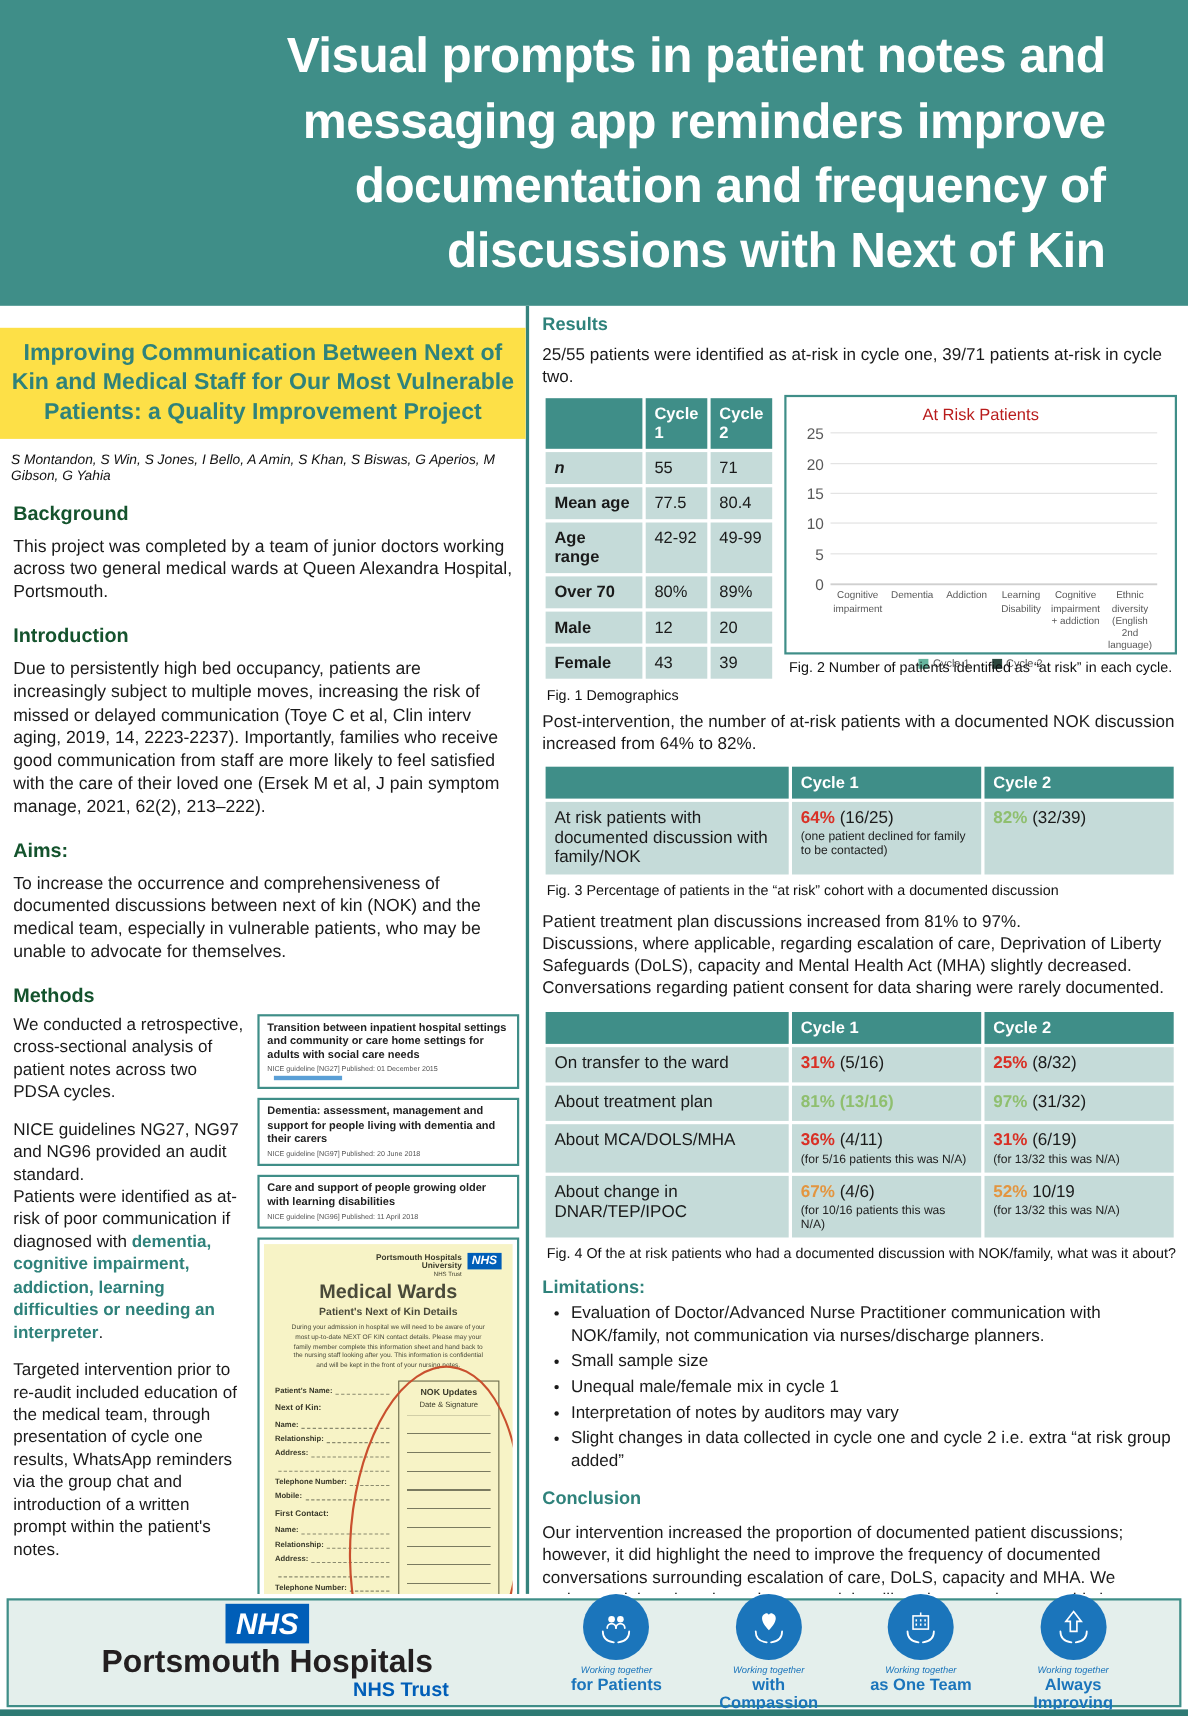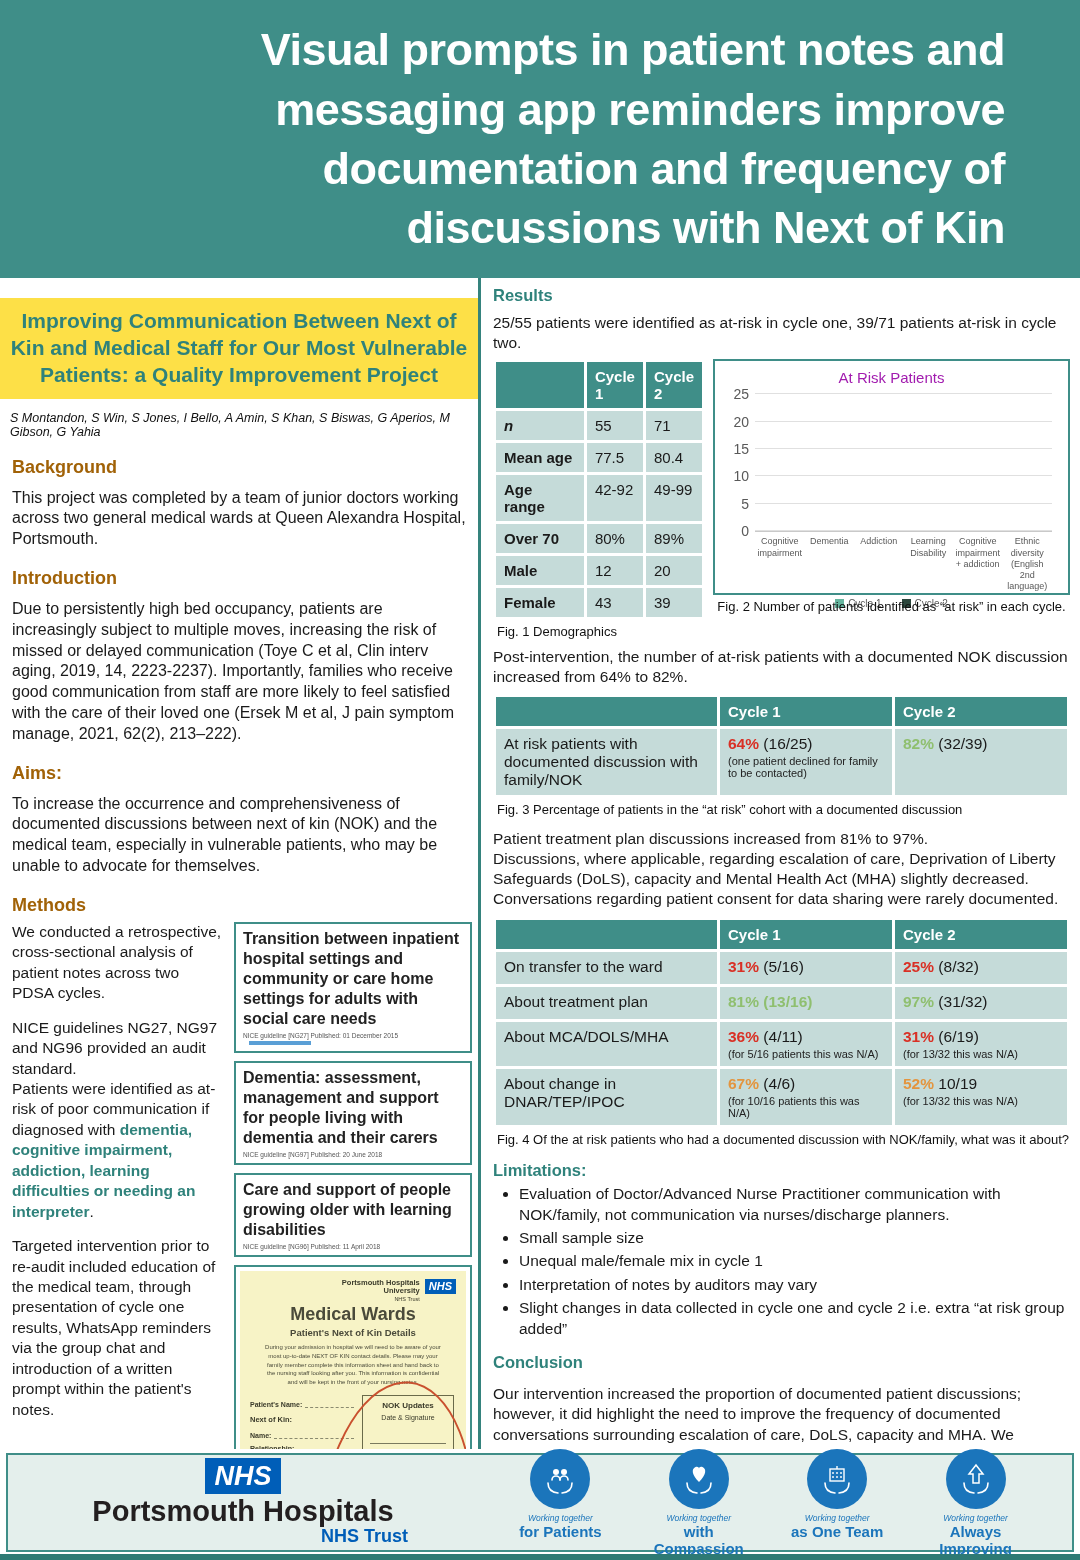--- a/index.html
+++ b/index.html
@@ -11,29 +11,29 @@
   .masthead h1{margin:0;max-width:930px;color:#fff;font-size:45px;line-height:1.32;font-weight:bold;
                text-align:right;letter-spacing:-0.5px;}
   
   .columns{display:flex;height:1171px;overflow:hidden;}
   .left-col{width:481px;box-sizing:border-box;border-right:3px solid #35837d;overflow:hidden;}
   .right-col{flex:1;box-sizing:border-box;padding:0 10px 0 12px;overflow:hidden;}
   
   .subtitle-box{background:#fde047;margin-top:20px;padding:10px 10px;}
   .subtitle-box h2{margin:0;color:#2f827b;font-size:21px;line-height:1.28;text-align:center;font-weight:bold;}
   .authors{margin:12px 10px 0;font-size:12.5px;font-style:italic;color:#111;}
-  .h{color:#a16207;font-weight:bold;font-size:18px;margin:18px 12px 0;}
+  .h{color:#14532d;font-weight:bold;font-size:18px;margin:18px 12px 0;}
   .left-col p.body{margin:10px 12px 0;font-size:16px;line-height:1.3;}
   .methods-row{display:flex;gap:10px;margin:6px 6px 0 12px;}
   .methods-text{width:212px;font-size:15.5px;line-height:1.32;}
   .methods-text p{margin:0 0 14px;}
   .hl{color:#2f827b;font-weight:bold;}
   .methods-visuals{flex:1;min-width:0;}
   .nice-box{border:2px solid #3f8e88;background:#fff;padding:5px 7px;margin-bottom:8px;}
-  .nice-title{font-size:16px;color:#222;line-height:1.25;font-weight:bold;}
+  .nice-title{font-size:10px;color:#222;line-height:1.25;font-weight:bold;}
   .nice-meta{font-size:6.5px;color:#555;margin-top:3px;}
   .nice-link{display:inline-block;width:62px;height:4px;background:#5a9fd6;margin-left:6px;vertical-align:middle;}
   
   .form-outer{border:2px solid #3f8e88;background:#fff;padding:4px;margin-top:2px;}
   .form-sheet{background:#f7f3c6;padding:8px 10px;position:relative;height:338px;box-sizing:border-box;overflow:hidden;}
   .form-nhs{display:flex;justify-content:flex-end;align-items:flex-start;gap:5px;}
   .nhs-mini{background:#005eb8;color:#fff;font-style:italic;font-weight:bold;font-size:11px;padding:0 4px;line-height:15px;order:2;}
   .form-org{text-align:right;font-size:7.5px;font-weight:bold;color:#3a3a2a;line-height:1.15;order:1;}
   .form-org .tiny{font-size:5.5px;font-weight:normal;}
   .form-title{text-align:center;font-size:18px;font-weight:bold;color:#4a4a3a;margin-top:2px;}
@@ -67,21 +67,21 @@
   .pct{font-weight:bold;}
   [data-tone="red"]{color:#d93025;}
   [data-tone="green"]{color:#8fbf6f;}
   [data-tone="orange"]{color:#e3953f;}
   .note{font-size:11px;color:#222;margin-top:2px;}
   .cap{font-size:13px;color:#111;margin:4px 0 0 4px;}
   .cap.center{text-align:center;margin-left:0;}
   
   .chart-wrap{flex:1;min-width:0;}
   .chart-box{border:2px solid #3f8e88;background:#fff;padding:8px 10px 6px;box-sizing:border-box;height:236px;}
-  .chart-title{text-align:center;color:#a21caf;font-size:15px;}
+  .chart-title{text-align:center;color:#b91c1c;font-size:15px;}
   .chart-area{position:relative;height:138px;margin:8px 6px 0 30px;}
   .plot{position:absolute;left:0;right:0;top:0;bottom:0;border-bottom:1px solid #c9c9c9;}
   .gridline{position:absolute;left:0;right:0;height:1px;background:#e0e0e0;}
   .ytick{position:absolute;left:-26px;width:20px;text-align:right;font-size:14px;color:#595959;transform:translateY(50%);}
   .bars{position:absolute;left:0;right:0;top:0;bottom:0;display:flex;align-items:flex-end;padding:0 4px;}
   .bargroup{flex:1;display:flex;justify-content:center;align-items:flex-end;gap:3px;}
   .bar{width:15px;}
   .x-labels{display:flex;margin:4px 6px 0 30px;}
   .xlabel{flex:1;text-align:center;font-size:9px;color:#595959;line-height:1.25;padding:0 2px;}
   .legend{display:flex;justify-content:center;gap:20px;margin-top:5px;font-size:10px;color:#595959;}

